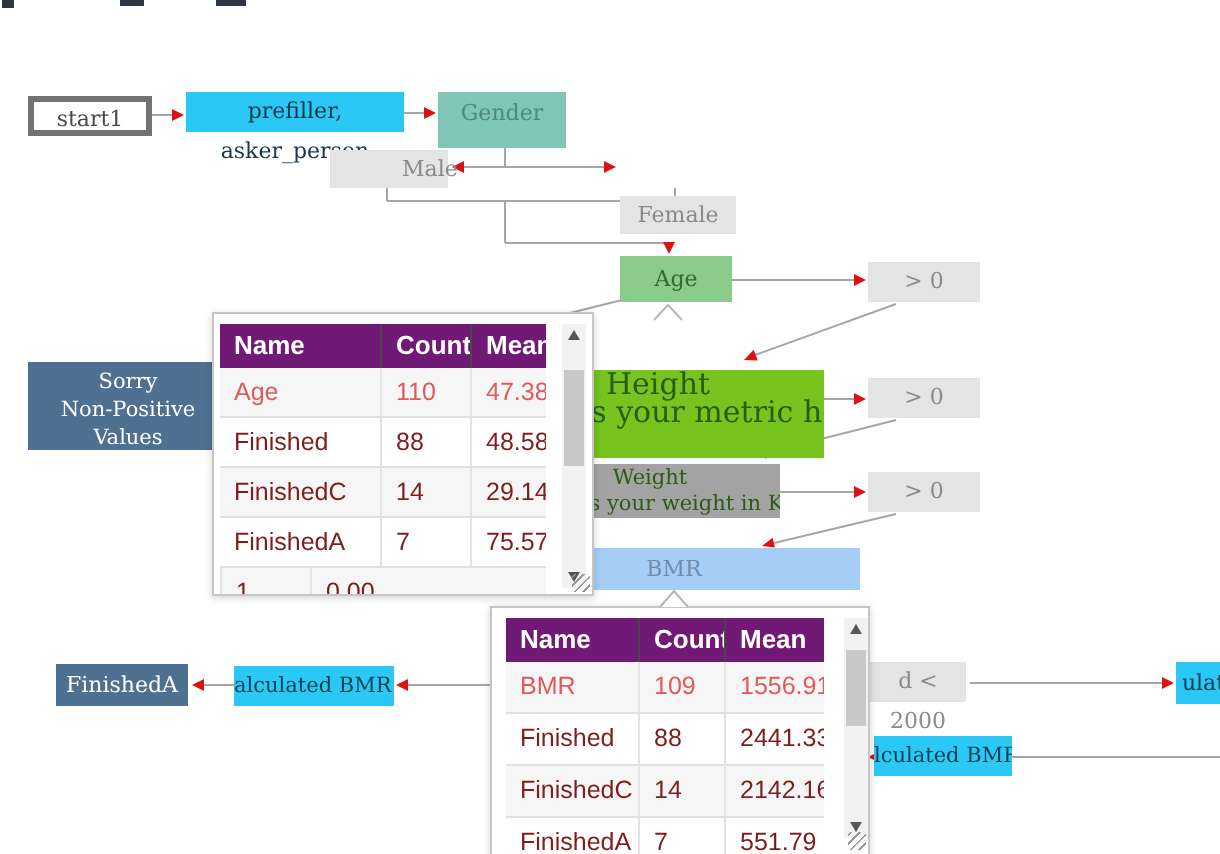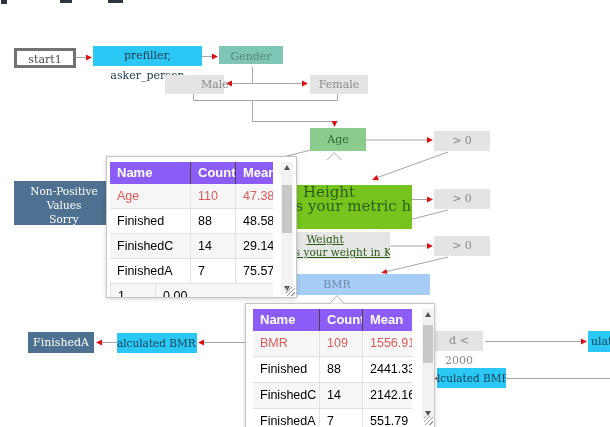--- a/index.html
+++ b/index.html
@@ -4,21 +4,21 @@
 <style>
   html,body{margin:0;padding:0}
   body{width:610px;height:427px;overflow:hidden;position:relative;background:#fff;
        font-family:"DejaVu Serif",serif;}
   
   .layer{position:absolute;left:0;top:0;width:610px;height:427px;pointer-events:none}
   
   .node{position:absolute;text-align:center;font-size:11px;color:#8a8a8a;box-sizing:border-box}
   .n-start1{left:14px;top:48px;width:62px;height:20px;line-height:18px;background:#fff;border:3px solid #737373;color:#4a4a4a}
   .n-prefiller{left:93px;top:46px;width:109px;height:20px;line-height:20px;color:#16384a}
-  .n-gender{left:219px;top:46px;width:64px;height:18px;line-height:21px;color:#4e8a7a}
+  .n-gender{left:219px;top:46px;width:64px;height:28px;line-height:21px;color:#4e8a7a}
   .n-male{left:165px;top:75px;width:59px;height:19px;line-height:19px}
   .n-female{left:310px;top:75px;width:58px;height:19px;line-height:19px}
   .n-age{left:310px;top:128px;width:56px;height:23px;line-height:23px;color:#2f6d2f}
   .n-gt{width:56px;height:20px;line-height:20px}
   .n-gt1{left:434px;top:131px}
   .n-gt2{left:434px;top:189px}
   .n-gt3{left:434px;top:236px}
   .n-height{left:246px;top:185px;width:166px;height:44px;color:#2b5c14;font-size:15px;line-height:14px;white-space:nowrap;overflow:hidden}
   .n-weight{left:260px;top:232px;width:130px;height:27px;color:#2b5c14;font-size:10.5px;line-height:13px;padding-top:1px;white-space:nowrap;overflow:hidden}
   .n-bmr{left:244px;top:274px;width:186px;height:21px;line-height:21px;color:#718cab}
@@ -35,22 +35,22 @@
   .cut3{left:108px;top:0;width:15px;height:3px}
   
   .tooltip{position:absolute;background:#fff;border:1px solid #c6c6c6;box-shadow:0 1px 4px rgba(0,0,0,.18);box-sizing:border-box;overflow:hidden;font-family:"Liberation Sans",sans-serif}
   .tooltip1{left:106px;top:156px;width:191px;height:142px}
   .tooltip2{left:245px;top:303px;width:190px;height:150px}
   .ttable{position:absolute}
   .tt1 .ttable{left:3px;top:5px;width:163px}
   .tt2 .ttable{left:7px;top:5px;width:159px}
   .trow{display:flex;border-bottom:1px solid #e0e0e0;background:#fff}
   .trow.alt{background:#f6f6f6}
-  .thead{background:#8b5cf6;color:#fff;font-weight:bold;border-bottom:none}
-  .tc{box-sizing:border-box;padding-left:7px;overflow:hidden;white-space:nowrap;font-size:12.5px;color:#000000}
+  .thead{background:#701a75;color:#fff;font-weight:bold;border-bottom:none}
+  .tc{box-sizing:border-box;padding-left:7px;overflow:hidden;white-space:nowrap;font-size:12.5px;color:#7f1d1d}
   .thead .tc{color:#fff;font-size:13px}
   .tt1 .tc{height:24px;line-height:24px}
   .tt1 .thead .tc{height:22px;line-height:22px}
   .tt2 .tc{height:25px;line-height:25px}
   .tt2 .thead .tc{height:22px;line-height:22px}
   .tc.c1,.tc.c2{border-left:1px solid #e3e3e3}
   .thead .tc.c1,.thead .tc.c2{border-left:1px solid #474747}
   .tt1 .c0{width:80px}.tt1 .c1{width:45px}.tt1 .c2{width:38px}
   .tt2 .c0{width:66px}.tt2 .c1{width:43px}.tt2 .c2{width:50px}
   .trow.hl .tc{color:#e05a58}
@@ -111,37 +111,37 @@
 </svg>
 
 <div class="cutmark cut1"></div>
 <div class="cutmark cut2"></div>
 <div class="cutmark cut3"></div>
 
 <div class="node n-start1">start1</div>
 <div class="node n-prefiller" style="background: rgb(43, 200, 245);">prefiller, asker_person</div>
 <div class="node n-gender" style="background: rgb(127, 198, 182);">Gender</div>
 <div class="node n-male" style="background: rgb(228, 228, 228); padding-left: 36px;">Male</div>
-<div class="node n-female" style="background: rgb(228, 228, 228);">Female</div>
+<div class="node n-female" style="background: rgb(228, 228, 228); margin-top: 23px;">Female</div>
 <div class="node n-age" style="background: rgb(139, 203, 139);">Age</div>
 <div class="node n-gt n-gt1" style="background: rgb(228, 228, 228);">&gt; 0</div>
 <div class="node n-height" style="background: rgb(118, 196, 29);">
   <div>Height</div>
   <div>What is your metric height in cms?</div>
 </div>
 <div class="node n-gt n-gt2" style="background: rgb(228, 228, 228);">&gt; 0</div>
-<div class="node n-weight" style="background: #e5e5e5; text-decoration: underline;">
+<div class="node n-weight" style="background: #a3a3a3;">
   <div>Weight</div>
   <div>What is your weight in Kgs</div>
 </div>
 <div class="node n-gt n-gt3" style="background: rgb(228, 228, 228);">&gt; 0</div>
 <div class="node n-bmr" style="background: rgb(165, 205, 246);">BMR</div>
 <div class="node n-sorry" style="background: rgb(78, 113, 145);">
+  <div>Sorry</div>
   <div>Non-Positive Values</div>
-  <div>Sorry</div>
 
 </div>
 <div class="node n-finisheda" style="background: rgb(78, 113, 145);">FinishedA</div>
 <div class="node n-cyan1" style="background: rgb(43, 200, 245);">alculated BMR is:</div>
 <div class="node n-d2000" style="background: rgb(228, 228, 228);">d &lt; 2000</div>
 <div class="node n-cyan2" style="background: rgb(43, 200, 245);">lculated BMR is</div>
 <div class="node n-cyan3" style="background: rgb(43, 200, 245);">ulate</div>
 
 <div class="tooltip tooltip1 tt1">
   <div class="ttable">

